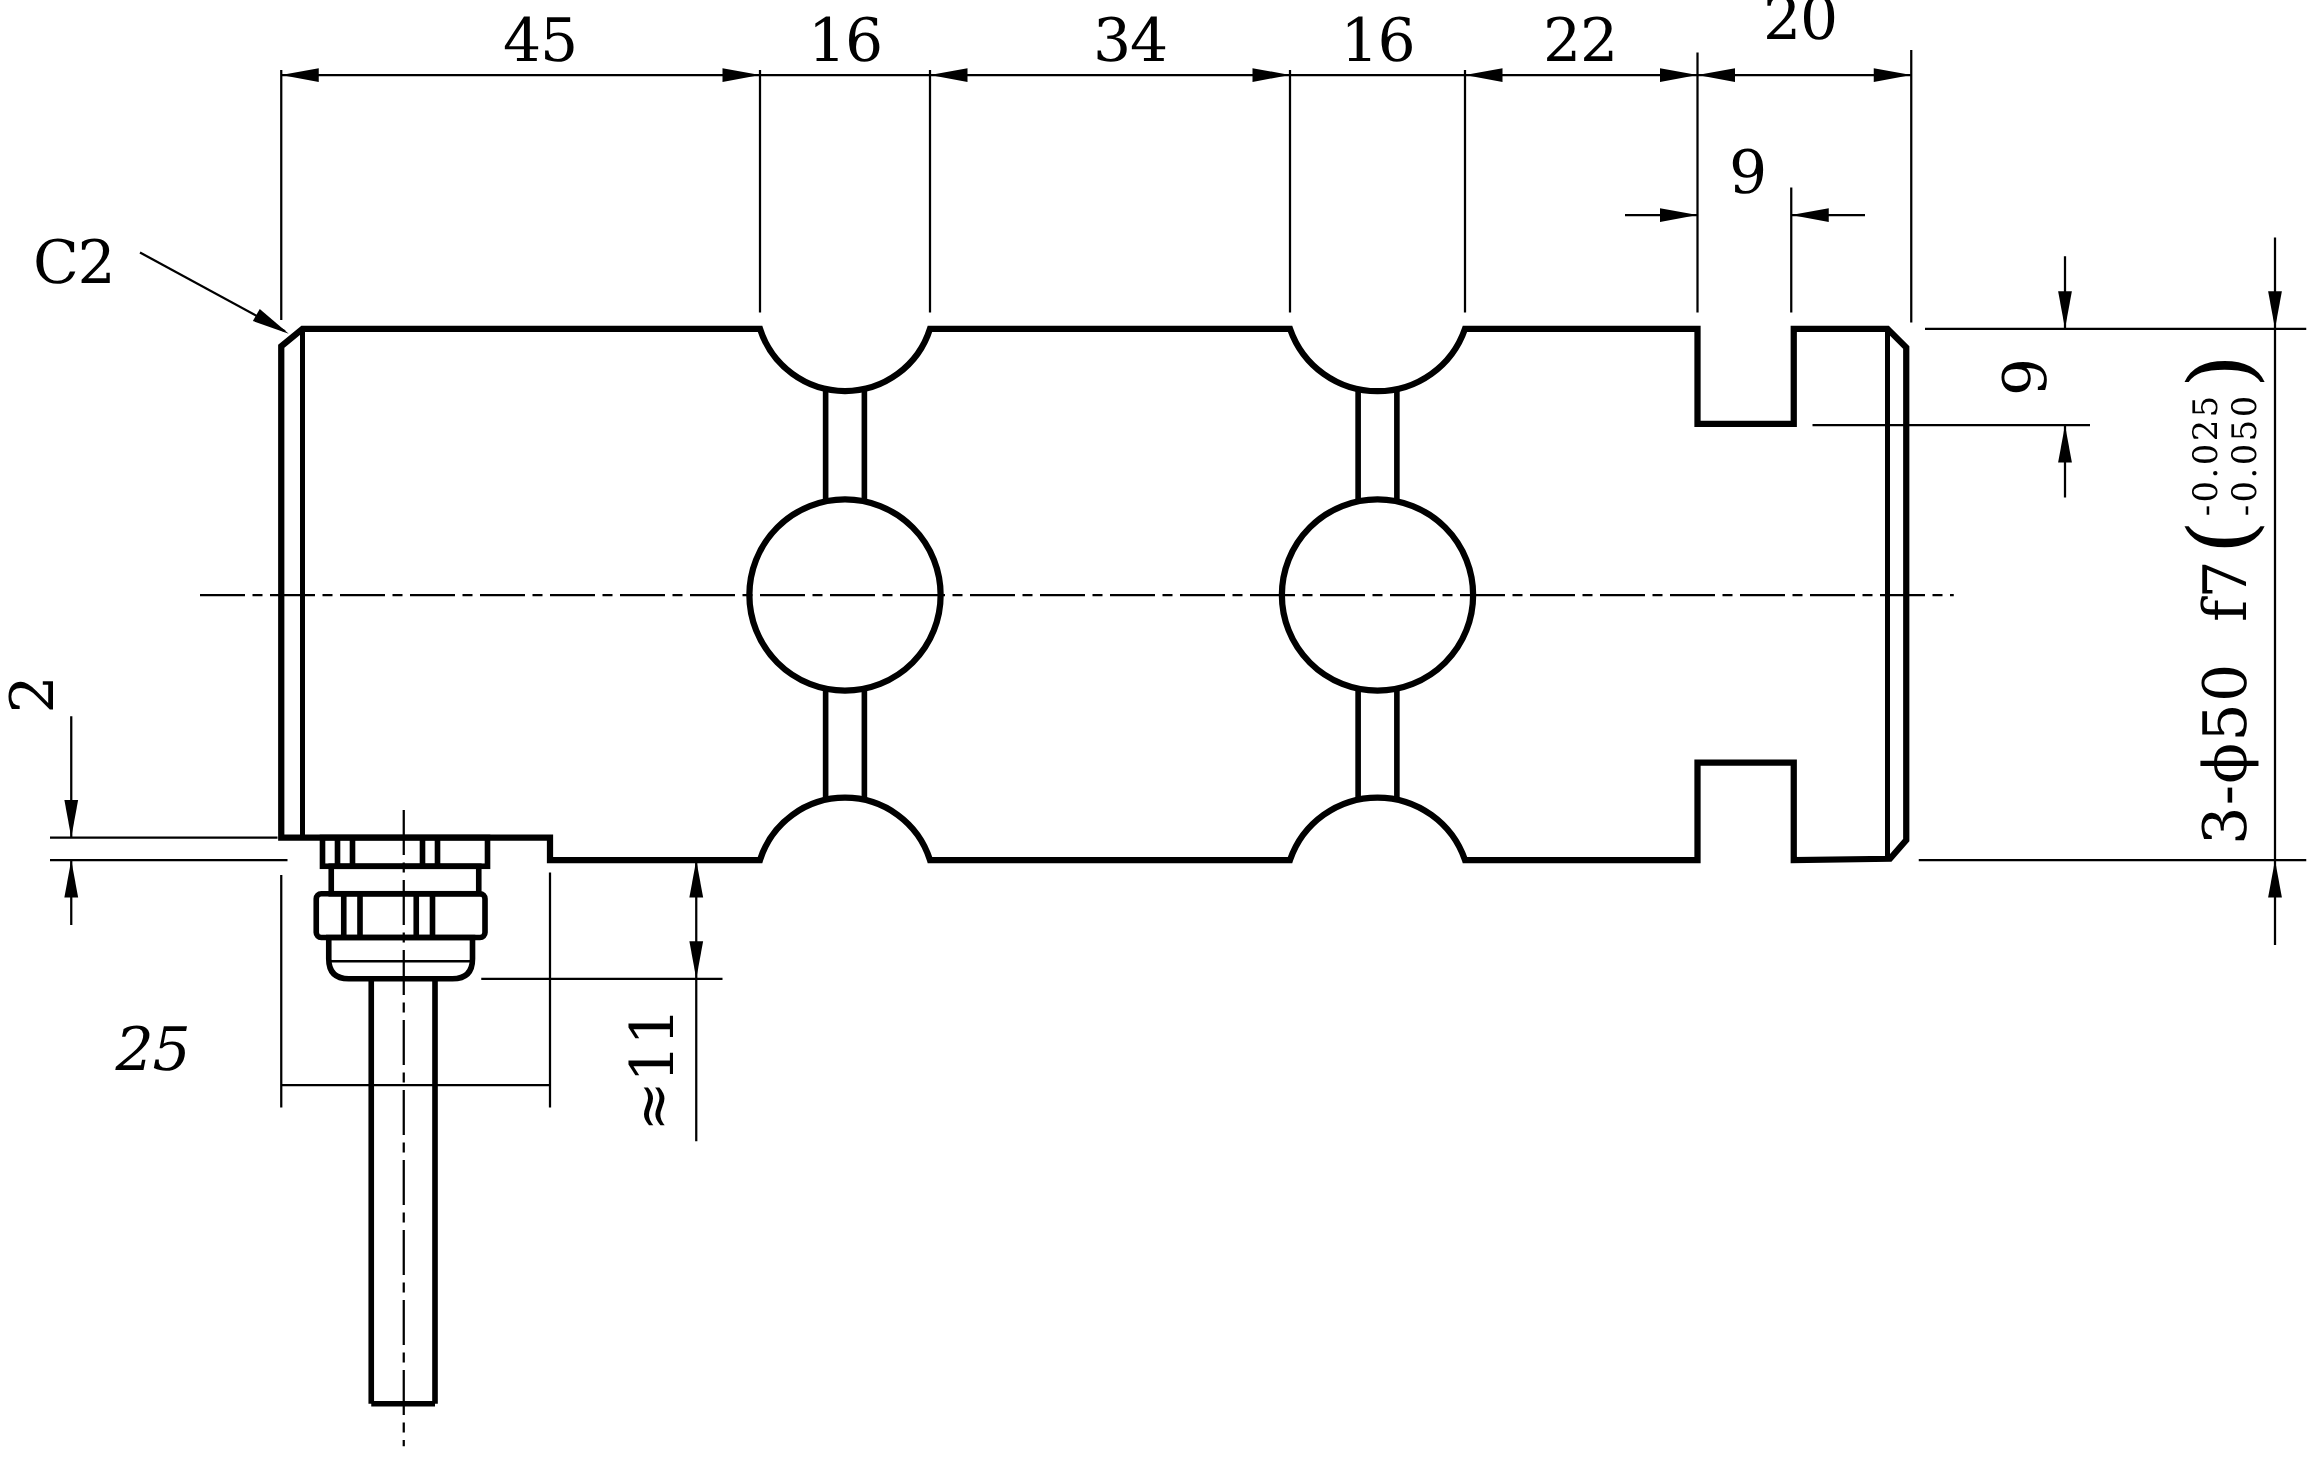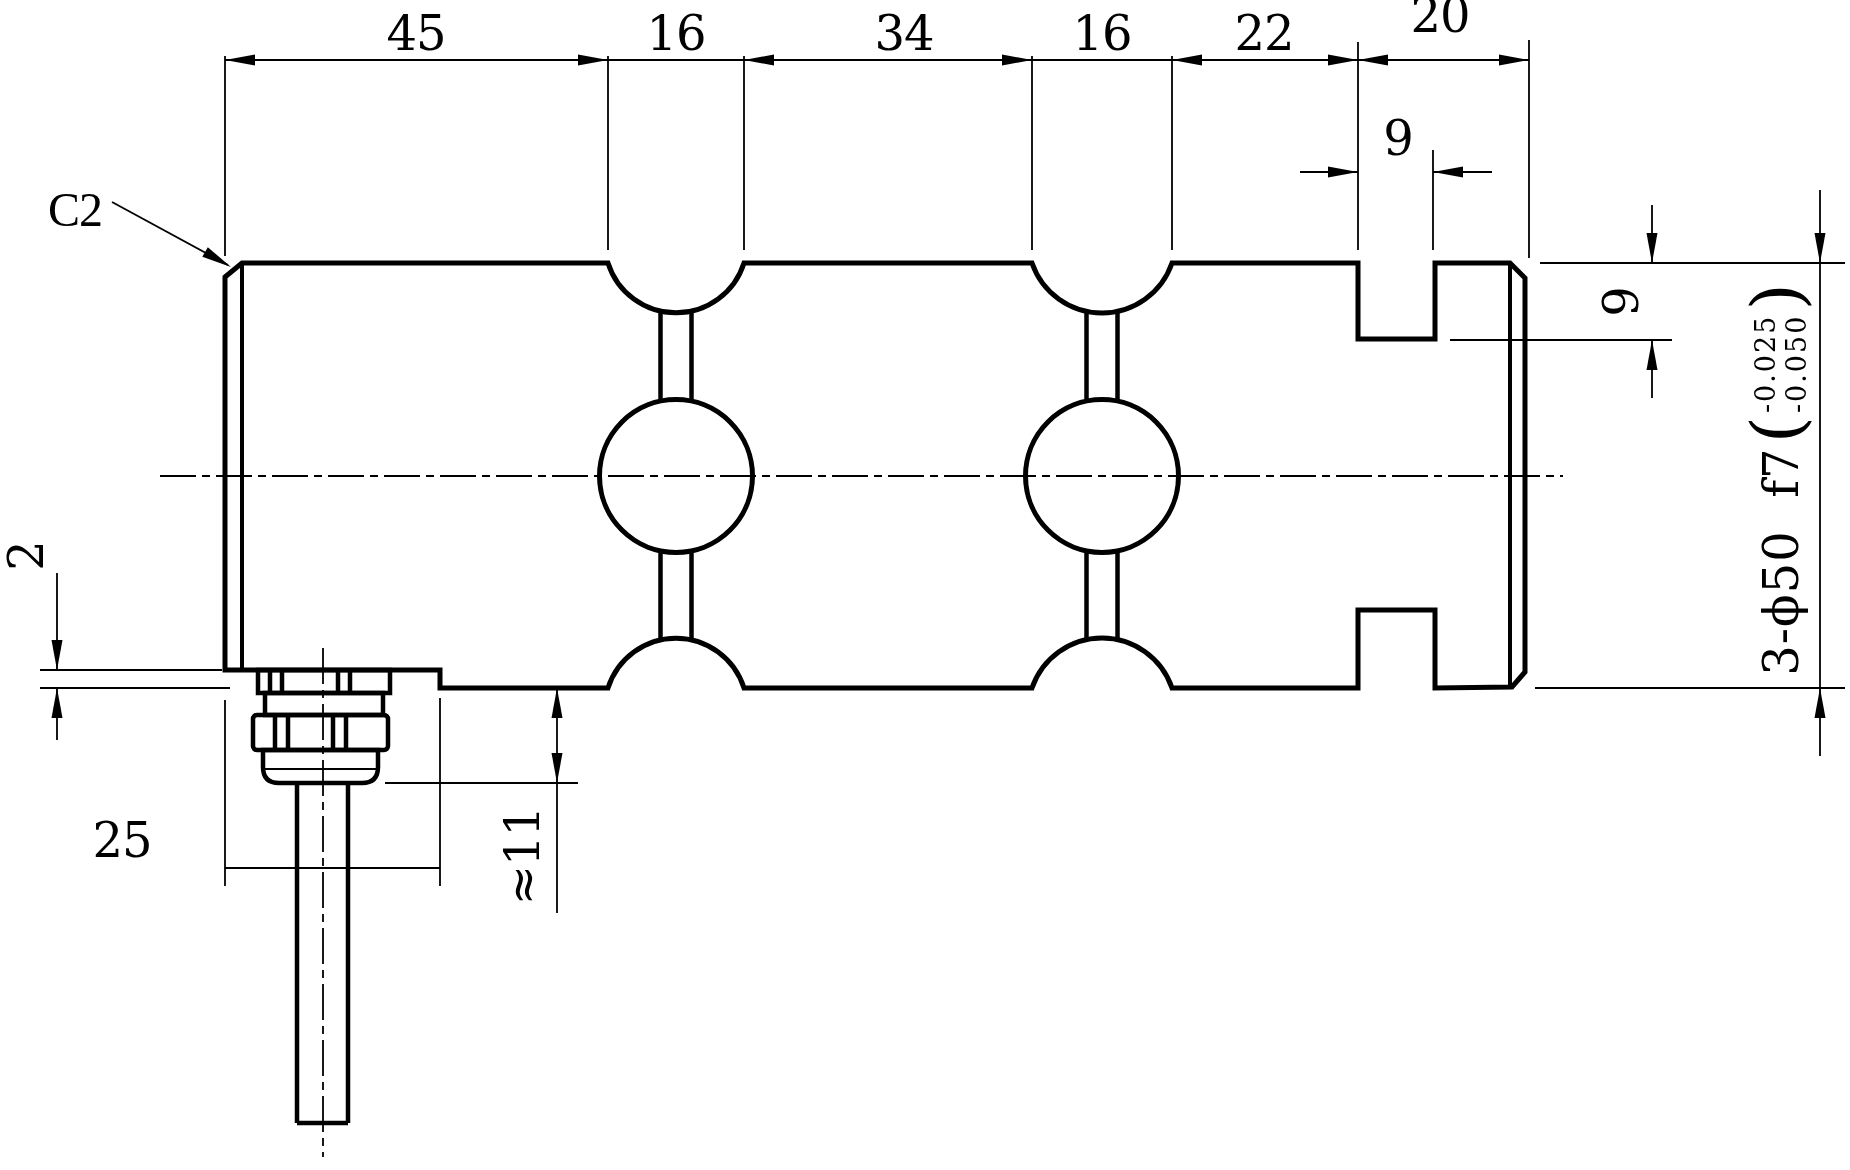--- a/index.html
+++ b/index.html
@@ -148,36 +148,36 @@
       <polygon points="1820,263 1814.5,233 1825.5,233"></polygon>
       <polygon points="1820,688 1814.5,718 1825.5,718"></polygon>
       <polygon points="57,670 51.5,640 62.5,640"></polygon>
       <polygon points="57,688 51.5,718 62.5,718"></polygon>
       <polygon points="557,688 551.5,718 562.5,718"></polygon>
       <polygon points="557,783 551.5,753 562.5,753"></polygon>
       <polygon points="231,267 202.3,256.8 207.8,247.2"></polygon>
     </g>
   </svg>
 
-  <div class="dim-label" style="left:75px;top:210px;font-family:Liberation Serif, serif;">C2</div>
+  <div class="dim-label" style="left:59px;top:210px;">C2</div>
 
-  <div class="dim-label" style="left:416px;top:33px;">45</div>
+  <div class="dim-label" style="left:432px;top:33px;">45</div>
   <div class="dim-label" style="left:676px;top:33px;">16</div>
   <div class="dim-label" style="left:888px;top:33px;margin-left:16px;">34</div>
   <div class="dim-label" style="left:1102px;top:33px;">16</div>
   <div class="dim-label" style="left:1264px;top:33px;text-align:right;">22</div>
   <div class="dim-label" style="left:1440px;top:15px;">20</div>
 
   <div class="dim-label" style="left:1398px;top:138px;">9</div>
 
   <div class="dim-label rot" style="left:1621px;top:302px;">9</div>
 
   <div class="dim-label rot" style="left:26px;top:556px;">2</div>
 
-  <div class="dim-label" style="left:122px;top:840px;">25</div>
+  <div class="dim-label" style="left:122px;top:840px;font-style:italic;">25</div>
 
   <div class="dim-label rot" style="left:522px;top:856px;">≈11</div>
 
   <div class="dim-label rot" style="left:1781px;top:480px;">
     <div class="dia-block">
       <span class="dia-main">3-ϕ50  f7</span>
       <span class="paren">(</span>
       <span class="tol-stack">
         <span>-0.025</span>
         <span>-0.050</span>

